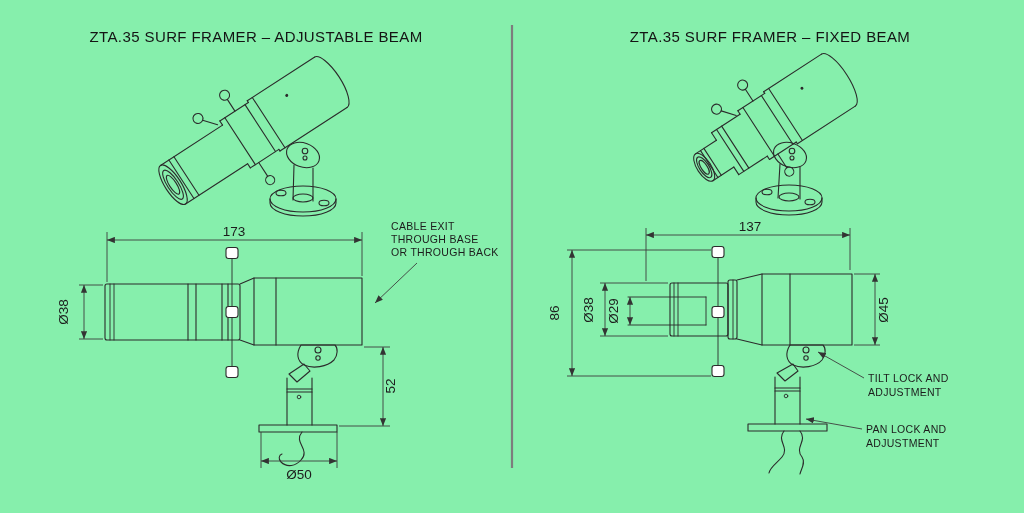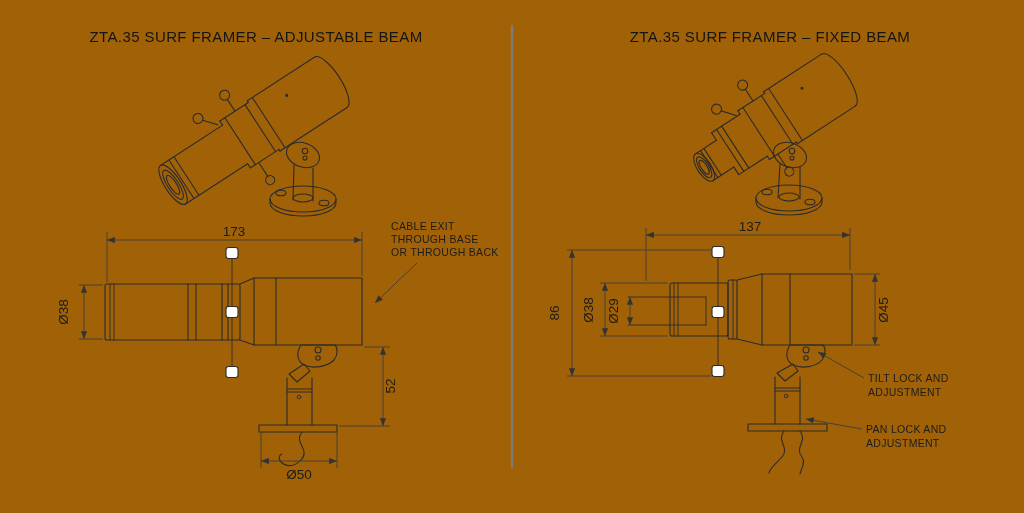--- a/index.html
+++ b/index.html
@@ -1,16 +1,16 @@
 <!DOCTYPE html>
 <html><head>
 <meta charset="utf-8">
 <style>
   html,body{margin:0;padding:0;background:#ffffff;}
-  .stage{width:1024px;height:513px;position:relative;background:#a16207;overflow:hidden;}
+  .stage{width:1024px;height:513px;position:relative;background:#86efac;overflow:hidden;}
   svg{display:block;}
   .outline{fill:none;stroke:#2b2b2b;stroke-width:1.1;stroke-linejoin:round;stroke-linecap:round;}
   .thin{fill:none;stroke:#2b2b2b;stroke-width:0.9;stroke-linejoin:round;stroke-linecap:round;}
   .dimline{fill:none;stroke:#3d3d3d;stroke-width:0.9;}
   .knob{fill:#ffffff;stroke:#2b2b2b;stroke-width:1.1;}
   .dot{fill:#2b2b2b;stroke:none;}
   .title{font-family:"Liberation Sans",sans-serif;font-size:15px;font-weight:500;fill:#141414;letter-spacing:0.4px;}
   .dimtext{font-family:"Liberation Sans",sans-serif;font-size:13.5px;fill:#1c1c1c;}
   .notetext{font-family:"Liberation Sans",sans-serif;font-size:10.5px;fill:#1c1c1c;letter-spacing:0.3px;}
 </style>

